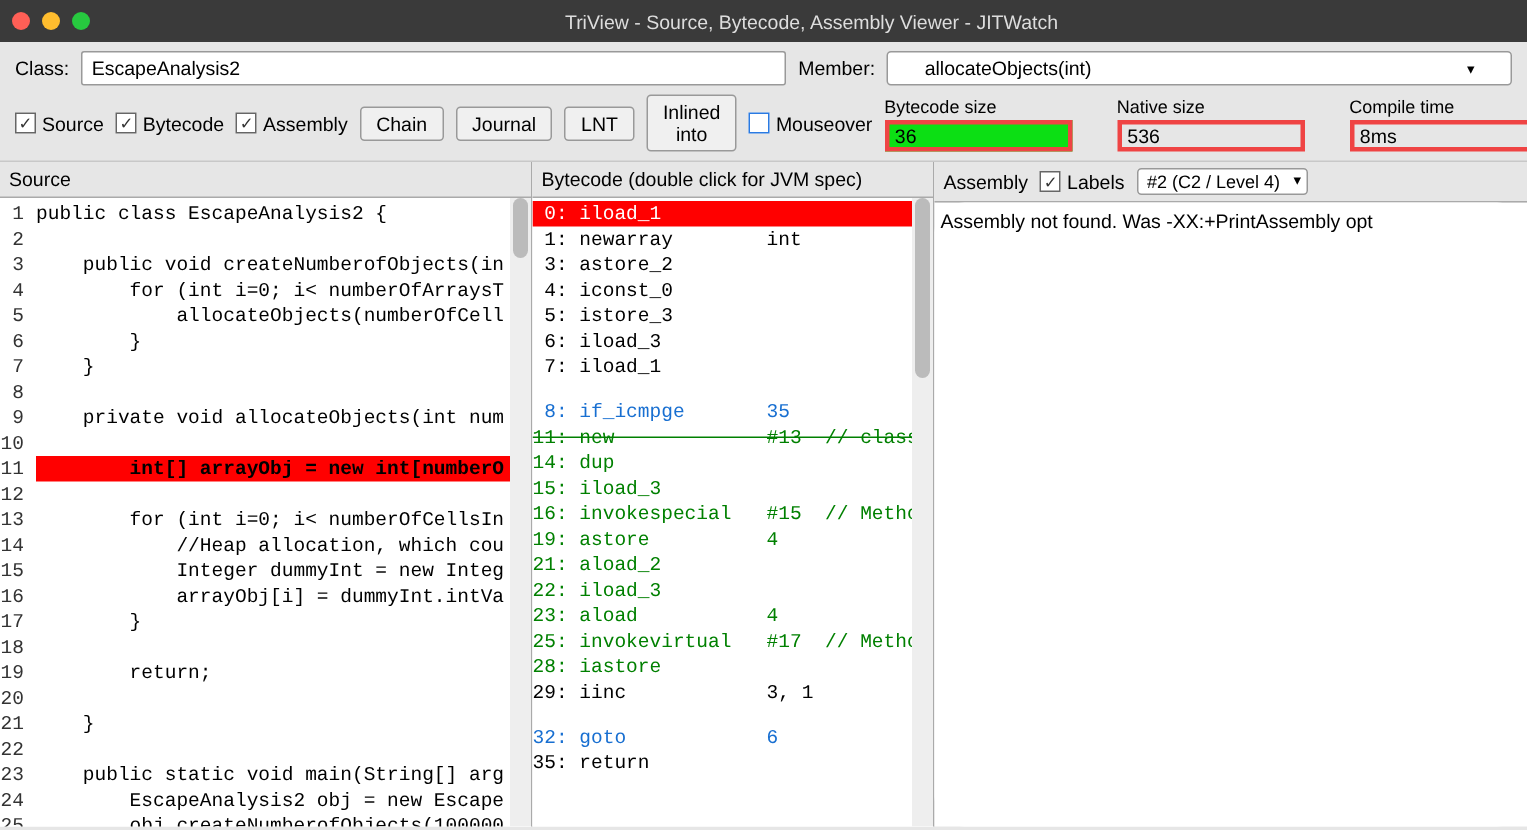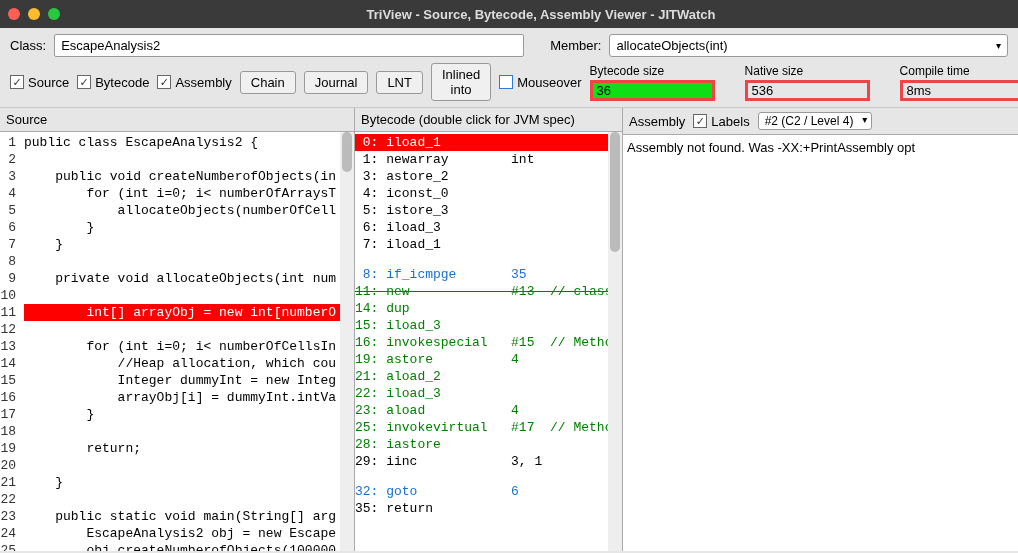--- a/index.html
+++ b/index.html
@@ -3,45 +3,45 @@
 <meta charset="utf-8">
 <style>
 * { box-sizing: border-box; margin: 0; padding: 0; }
 body { font-family: "Segoe UI", Arial, sans-serif; font-size: 13px; background: #e6e6e6; width: 1018px; height: 553px; overflow: hidden; }
 .titlebar { height: 28px; background: #3a3a3a; display: flex; align-items: center; padding: 0 8px; }
 .traffic { display: flex; gap: 8px; margin-right: 12px; }
 .tl { width: 12px; height: 12px; border-radius: 50%; }
 .tl.red { background: #ff5f56; }
 .tl.yellow { background: #ffbd2e; }
 .tl.green { background: #27c93f; }
-.titlebar .title { flex: 1; text-align: center; color: #ddd; font-size: 13px; font-weight: 700; }
+.titlebar .title { flex: 1; text-align: center; color: #ddd; font-size: 13px; font-weight: 400; }
 .toolbar { background: #e6e6e6; padding: 6px 10px; border-bottom: 1px solid #c8c8c8; }
 .row { display: flex; align-items: center; gap: 8px; }
 .row + .row { margin-top: 6px; }
 .lbl { font-size: 13px; }
 input[type=text].field { border: 1px solid #999; background: #fff; padding: 3px 6px; font-size: 13px; border-radius: 2px; }
-.combo { border: 1px solid #999; background: #fff; padding: 3px 6px; font-size: 13px; border-radius: 3px; display: flex; justify-content: space-between; align-items: center; }
+.combo { border: 1px solid #999; background: #fff; padding: 3px 24px; font-size: 13px; border-radius: 3px; display: flex; justify-content: space-between; align-items: center; }
 .btn { border: 1px solid #999; background: #f0f0f0; padding: 3px 10px; font-size: 13px; border-radius: 3px; cursor: pointer; }
 .chk { display: flex; align-items: center; gap: 4px; }
 .chk .box { width: 14px; height: 14px; border: 1px solid #666; background: #fff; display: flex; align-items: center; justify-content: center; font-size: 11px; color: #333; }
 .chk .box.blue { border-color: #2a7ae2; }
 .stat-group { display: flex; gap: 30px; margin-left: auto; }
 .stat { display: flex; flex-direction: column; gap: 2px; width: 125px; }
 .stat .label { font-size: 12px; }
 .stat .value { border: 3px solid #ef4444; padding: 0 4px; font-size: 13px; }
 .stat .value.green { background: #0cdf14; }
 .panes { display: flex; height: calc(100% - 28px - 82px); }
 .pane { display: flex; flex-direction: column; border-right: 1px solid #aaa; background: #fff; }
 .pane:last-child { border-right: none; }
 .pane-header { background: #e6e6e6; border-bottom: 1px solid #aaa; padding: 4px 6px; font-size: 13px; display: flex; align-items: center; gap: 8px; }
 .pane-body { flex: 1; overflow: hidden; background: #fff; font-family: "Courier New", monospace; font-size: 13px; line-height: 17px; position: relative; }
 .src-line { display: flex; white-space: pre; }
 .src-line .ln { width: 24px; text-align: right; padding-right: 8px; color: #333; flex-shrink: 0; }
 .src-line .code { flex: 1; overflow: hidden; }
-.src-line.hl-red .code { background: #ff0000; color: #ffffff; }
+.src-line.hl-red .code { background: #ff0000; color: #000000; font-weight: bold; }
 .bc-line { white-space: pre; padding-left: 0; }
 .bc-line.hl-red { background: #ff0000; color: #fff; }
 .bc-line.link { color: #186fd1; margin-top: 13px; }
 .bc-line.green { color: #008000; }
 .bc-line.strike { color: #008000; text-decoration: line-through; }
 .scrollbar { width: 14px; background: #eee; position: relative; }
 .scroll-thumb { position: absolute; top: 0; left: 2px; width: 10px; height: 40px; background: #bbb; border-radius: 5px; }
 .pane-src { width: 355px; }
 .pane-bc { width: 268px; }
 .pane-asm { flex: 1; }
@@ -60,21 +60,21 @@
     <div class="tl yellow"></div>
     <div class="tl green"></div>
   </div>
   <div class="title">TriView - Source, Bytecode, Assembly Viewer - JITWatch</div>
 </div>
 
 <div class="toolbar">
   <div class="row">
     <span class="lbl">Class:</span>
     <input type="text" class="field" style="width: 470px;" value="EscapeAnalysis2">
-    <span class="lbl" style="margin-left:18px">Member:</span>
+    <span class="lbl" style="">Member:</span>
     <div class="combo" style="flex:1">
       <span>allocateObjects(int)</span>
       <span class="chev">▾</span>
     </div>
   </div>
   <div class="row">
     <label class="chk">
         <span class="box">✓</span>
         <span>Source</span>
       </label>

